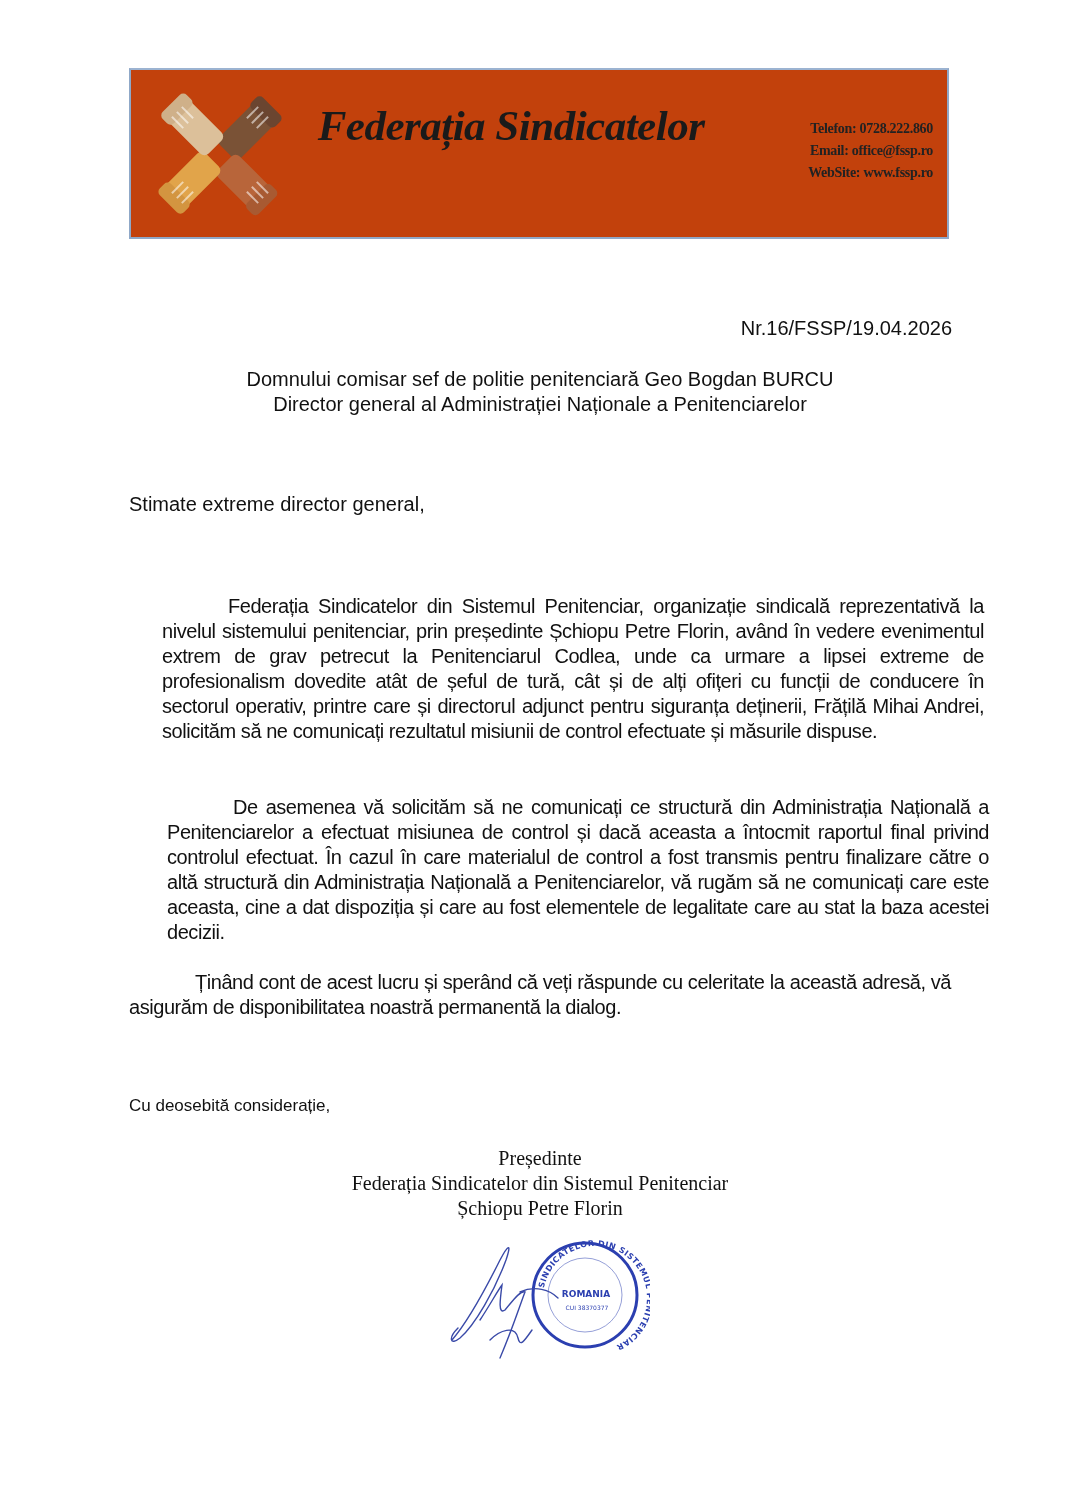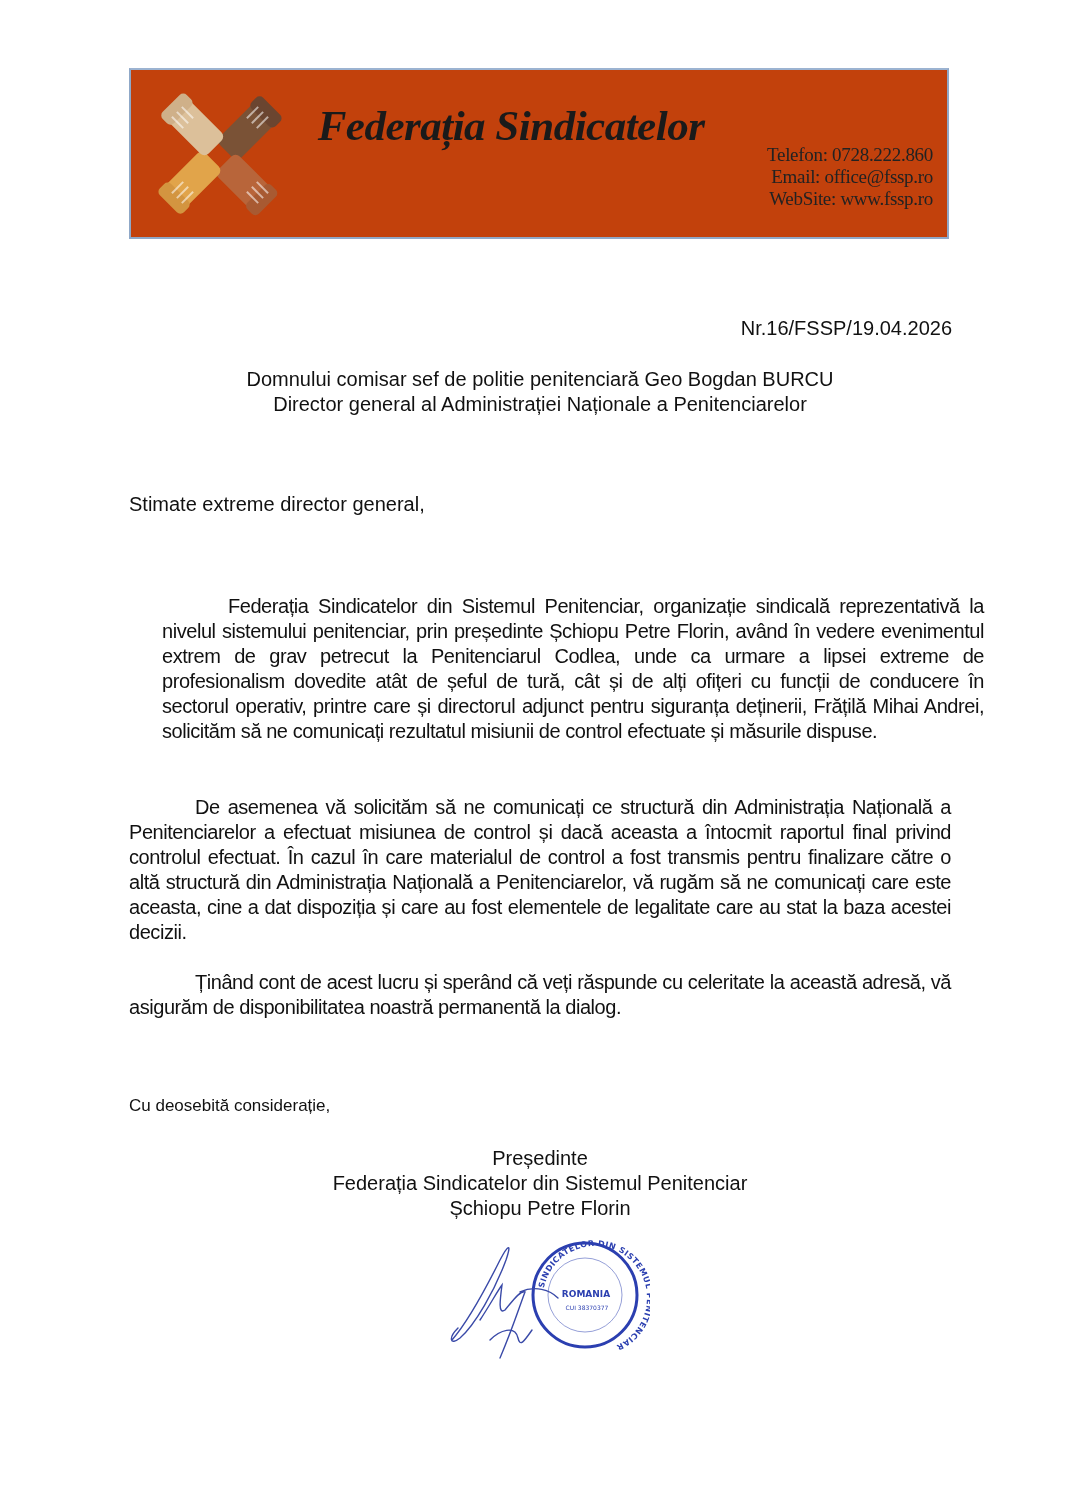--- a/index.html
+++ b/index.html
@@ -1,29 +1,29 @@
 <!DOCTYPE html>
 <html><head>
 <meta charset="utf-8">
 <style>
   html, body { margin: 0; padding: 0; background: #ffffff; }
   body { width: 1080px; height: 1504px; position: relative; overflow: hidden; font-family: "Liberation Sans", sans-serif; color: #111; }
   .letterhead { position: absolute; left: 129px; top: 68px; width: 820px; height: 171px; box-sizing: border-box; border: 2px solid #8fa8c8; border-top-color: #9cb3d1; background: #c2410c; }
   .logo { position: absolute; left: 14px; top: 10px; width: 150px; height: 150px; }
   .org-title { position: absolute; left: 145px; top: 30px; width: 470px; font-family: "Liberation Serif", serif; font-style: italic; font-weight: bold; font-size: 43px; line-height: 52px; color: #1a1a1a; text-align: center; letter-spacing: -0.5px; }
-  .contact { position: absolute; right: 14px; top: 74px; font-family: "Liberation Serif", serif; font-weight: normal; font-size: 19px; line-height: 22px; text-align: right; color: #222; letter-spacing: -0.3px; }
+  .contact { position: absolute; right: 14px; top: 48px; font-family: "Liberation Serif", serif; font-weight: bold; font-size: 14px; line-height: 22px; text-align: right; color: #222; letter-spacing: -0.3px; }
   .ref { position: absolute; right: 128px; top: 317px; font-size: 20px; }
   .addressee { position: absolute; left: 129px; width: 822px; top: 367px; text-align: center; font-size: 20px; line-height: 25px; }
   .salutation { position: absolute; left: 129px; top: 493px; font-size: 20px; }
   .para { position: absolute; left: 129px; width: 822px; font-size: 20px; line-height: 25px; text-align: justify; text-indent: 66px; font-family: "Liberation Sans", sans-serif; letter-spacing: -0.45px; }
   .p1 { top: 594px; margin-left: 33px; }
-  .p2 { top: 795px; }
+  .p2 { top: 795px; margin-left: 38px; }
   .p3 { top: 970px; }
   .closing { position: absolute; left: 129px; top: 1096px; font-size: 17px; }
-  .signature-block { position: absolute; left: 290px; width: 500px; top: 1146px; text-align: center; font-size: 20px; line-height: 25px; }
+  .signature-block { position: absolute; left: 290px; width: 500px; top: 1146px; text-align: center; font-size: 20px; line-height: 25px; font-family: Liberation Serif, serif; }
   .sig-art { position: absolute; left: 440px; top: 1230px; width: 210px; height: 135px; }
 </style>
 </head>
 <body>
 
 <div class="letterhead">
   <svg class="logo" viewBox="0 0 150 150">
     <g transform="rotate(45 75 75)">
       <rect x="62" y="10" width="30" height="58" rx="6" fill="#7a5236"></rect>
       <rect x="60" y="4" width="34" height="16" rx="5" fill="#6b4530"></rect>

